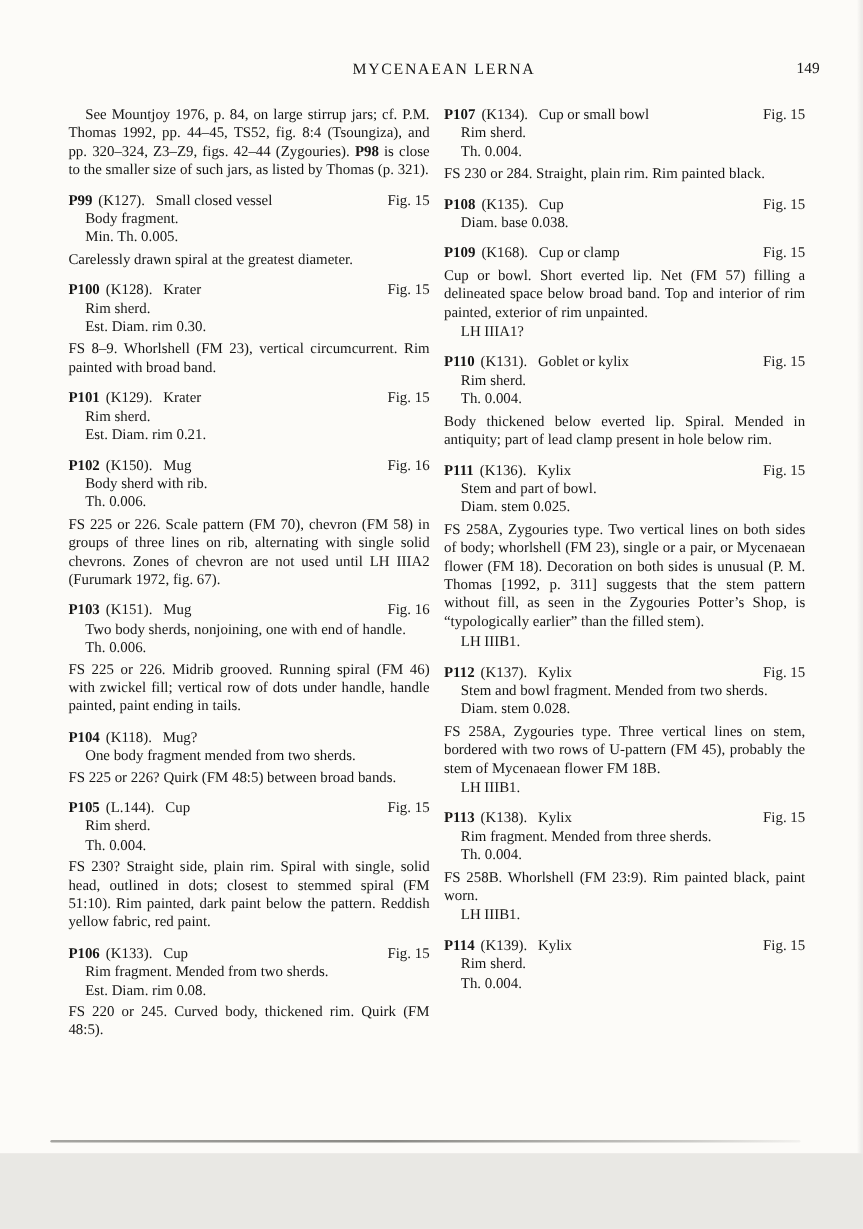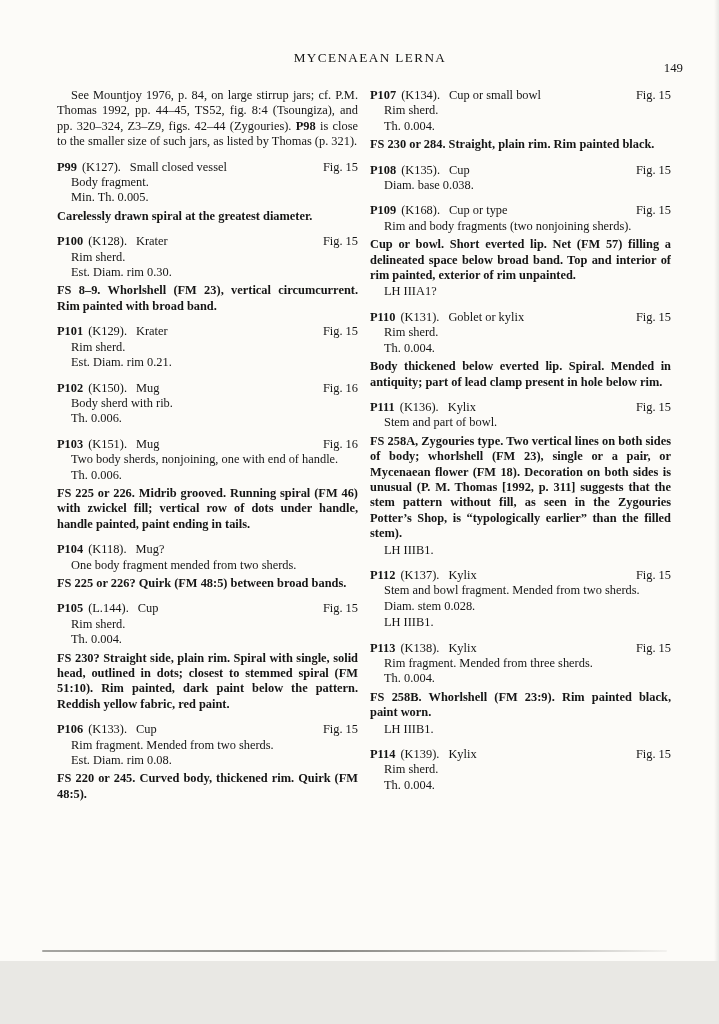--- a/index.html
+++ b/index.html
@@ -18,37 +18,37 @@
     line-height: 15.4px;
     overflow: hidden;
   }
   .header { position: relative; height: 22px; }
   .running-title {
     text-align: center;
     font-size: 13.2px;
     letter-spacing: 1.4px;
   }
   .page-number {
-    position: absolute; right: 0; top: 11px;
+    position: absolute; right: 0; top: 0;
     font-size: 12.8px;
   }
   .columns { display: flex; gap: 12px; margin-top: 16px; }
   .col { width: 301px; }
   .col > :first-child { margin-top: 0; }
   .para { text-align: justify; }
   .para.indent { text-indent: 14px; }
   .entry { margin-top: 10px; }
   .heading { display: flex; justify-content: space-between; }
   .h-left { }
   .eid { font-weight: bold; }
   .cat { margin-left: 5px; }
   .ename { margin-left: 9px; }
   .fig { white-space: nowrap; margin-left: 8px; }
   .detail { padding-left: 14px; }
-  .desc { text-align: justify; margin-top: 3px; font-weight: bold; }
+  .desc { text-align: justify; margin-top: 3px; }
   .detail + .desc, .desc + .desc { margin-top: 3px; }
   .lh { margin-top: 1px; }
   .scan-shadow {
     position: absolute;
     left: 42px; right: 52px; bottom: 9px;
     height: 2px;
     background: linear-gradient(to right,
       rgba(60,60,55,0.45) 0%,
       rgba(60,60,55,0.6) 45%,
       rgba(60,60,55,0.25) 85%,
@@ -97,20 +97,21 @@
           <div class="detail">Rim sherd.</div>
           <div class="detail">Est. Diam. rim 0.21.</div>
         </div>
         <div class="entry">
           <div class="heading">
             <span class="h-left"><b class="eid">P102</b><span class="cat">(K150).</span><span class="ename">Mug</span></span>
             <span class="fig">Fig. 16</span>
           </div>
           <div class="detail">Body sherd with rib.</div>
           <div class="detail">Th. 0.006.</div>
+          <p class="desc">FS 225 or 226. Scale pattern (FM 70), chevron (FM 58) in groups of three lines on rib, alternating with single solid chevrons. Zones of chevron are not used until LH IIIA2 (Furumark 1972, fig. 67).</p>
         </div>
         <div class="entry">
           <div class="heading">
             <span class="h-left"><b class="eid">P103</b><span class="cat">(K151).</span><span class="ename">Mug</span></span>
             <span class="fig">Fig. 16</span>
           </div>
           <div class="detail">Two body sherds, nonjoining, one with end of handle.</div>
           <div class="detail">Th. 0.006.</div>
           <p class="desc">FS 225 or 226. Midrib grooved. Running spiral (FM 46) with zwickel fill; vertical row of dots under handle, handle painted, paint ending in tails.</p>
         </div>
@@ -152,52 +153,53 @@
         </div>
         <div class="entry">
           <div class="heading">
             <span class="h-left"><b class="eid">P108</b><span class="cat">(K135).</span><span class="ename">Cup</span></span>
             <span class="fig">Fig. 15</span>
           </div>
           <div class="detail">Diam. base 0.038.</div>
         </div>
         <div class="entry">
           <div class="heading">
-            <span class="h-left"><b class="eid">P109</b><span class="cat">(K168).</span><span class="ename">Cup or type</span></span>
-            <span class="fig">Fig. 15</span>
-          </div>
-          <div class="detail">Rim and body fragments (two nonjoining sherds).</div>
+            <span class="h-left"><b class="eid">P109</b><span class="cat">(K168).</span><span class="ename">Cup or clamp</span></span>
+            <span class="fig">Fig. 15</span>
+          </div>
           <p class="desc">Cup or bowl. Short everted lip. Net (FM 57) filling a delineated space below broad band. Top and interior of rim painted, exterior of rim unpainted.</p>
           <div class="detail lh">LH IIIA1?</div>
         </div>
         <div class="entry">
           <div class="heading">
             <span class="h-left"><b class="eid">P110</b><span class="cat">(K131).</span><span class="ename">Goblet or kylix</span></span>
             <span class="fig">Fig. 15</span>
           </div>
           <div class="detail">Rim sherd.</div>
           <div class="detail">Th. 0.004.</div>
           <p class="desc">Body thickened below everted lip. Spiral. Mended in antiquity; part of lead clamp present in hole below rim.</p>
         </div>
         <div class="entry">
           <div class="heading">
             <span class="h-left"><b class="eid">P111</b><span class="cat">(K136).</span><span class="ename">Kylix</span></span>
             <span class="fig">Fig. 15</span>
           </div>
           <div class="detail">Stem and part of bowl.</div>
+          <div class="detail">Diam. stem 0.025.</div>
           <p class="desc">FS 258A, Zygouries type. Two vertical lines on both sides of body; whorlshell (FM 23), single or a pair, or Mycenaean flower (FM 18). Decoration on both sides is unusual (P. M. Thomas [1992, p. 311] suggests that the stem pattern without fill, as seen in the Zygouries Potter’s Shop, is “typologically earlier” than the filled stem).</p>
           <div class="detail lh">LH IIIB1.</div>
         </div>
         <div class="entry">
           <div class="heading">
             <span class="h-left"><b class="eid">P112</b><span class="cat">(K137).</span><span class="ename">Kylix</span></span>
             <span class="fig">Fig. 15</span>
           </div>
           <div class="detail">Stem and bowl fragment. Mended from two sherds.</div>
           <div class="detail">Diam. stem 0.028.</div>
+          <p class="desc">FS 258A, Zygouries type. Three vertical lines on stem, bordered with two rows of U-pattern (FM 45), probably the stem of Mycenaean flower FM 18B.</p>
           <div class="detail lh">LH IIIB1.</div>
         </div>
         <div class="entry">
           <div class="heading">
             <span class="h-left"><b class="eid">P113</b><span class="cat">(K138).</span><span class="ename">Kylix</span></span>
             <span class="fig">Fig. 15</span>
           </div>
           <div class="detail">Rim fragment. Mended from three sherds.</div>
           <div class="detail">Th. 0.004.</div>
           <p class="desc">FS 258B. Whorlshell (FM 23:9). Rim painted black, paint worn.</p>

